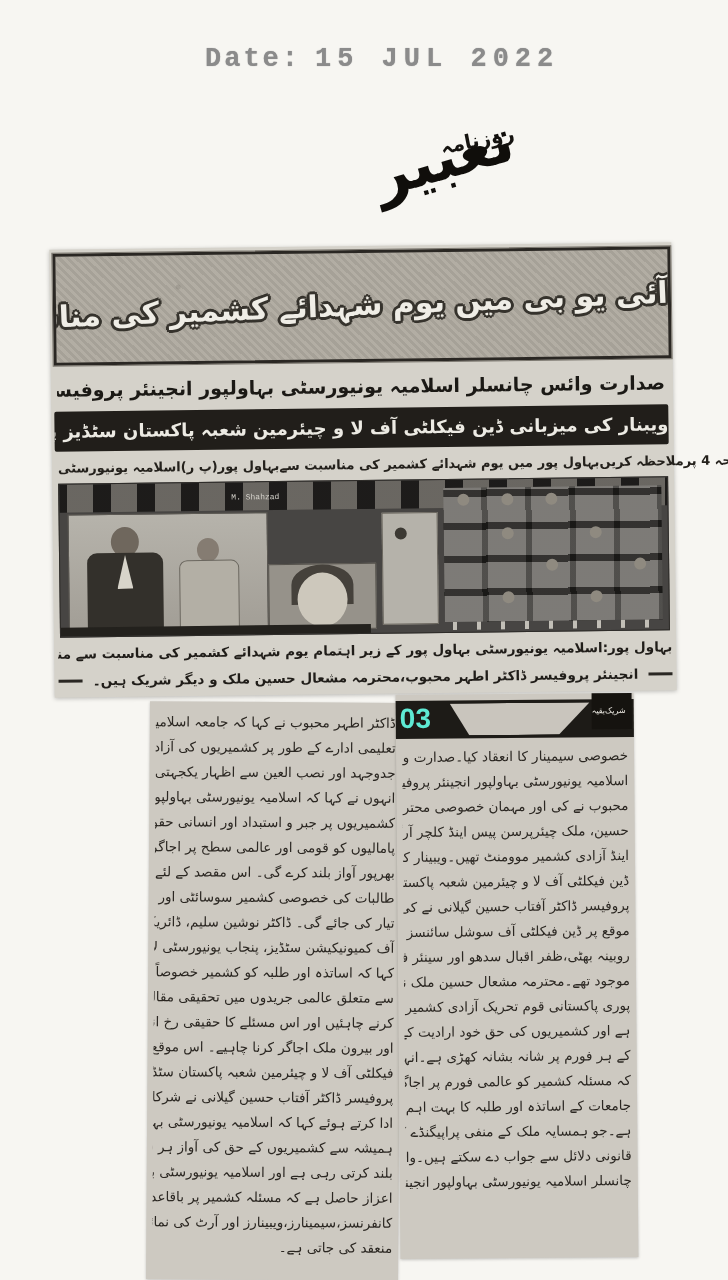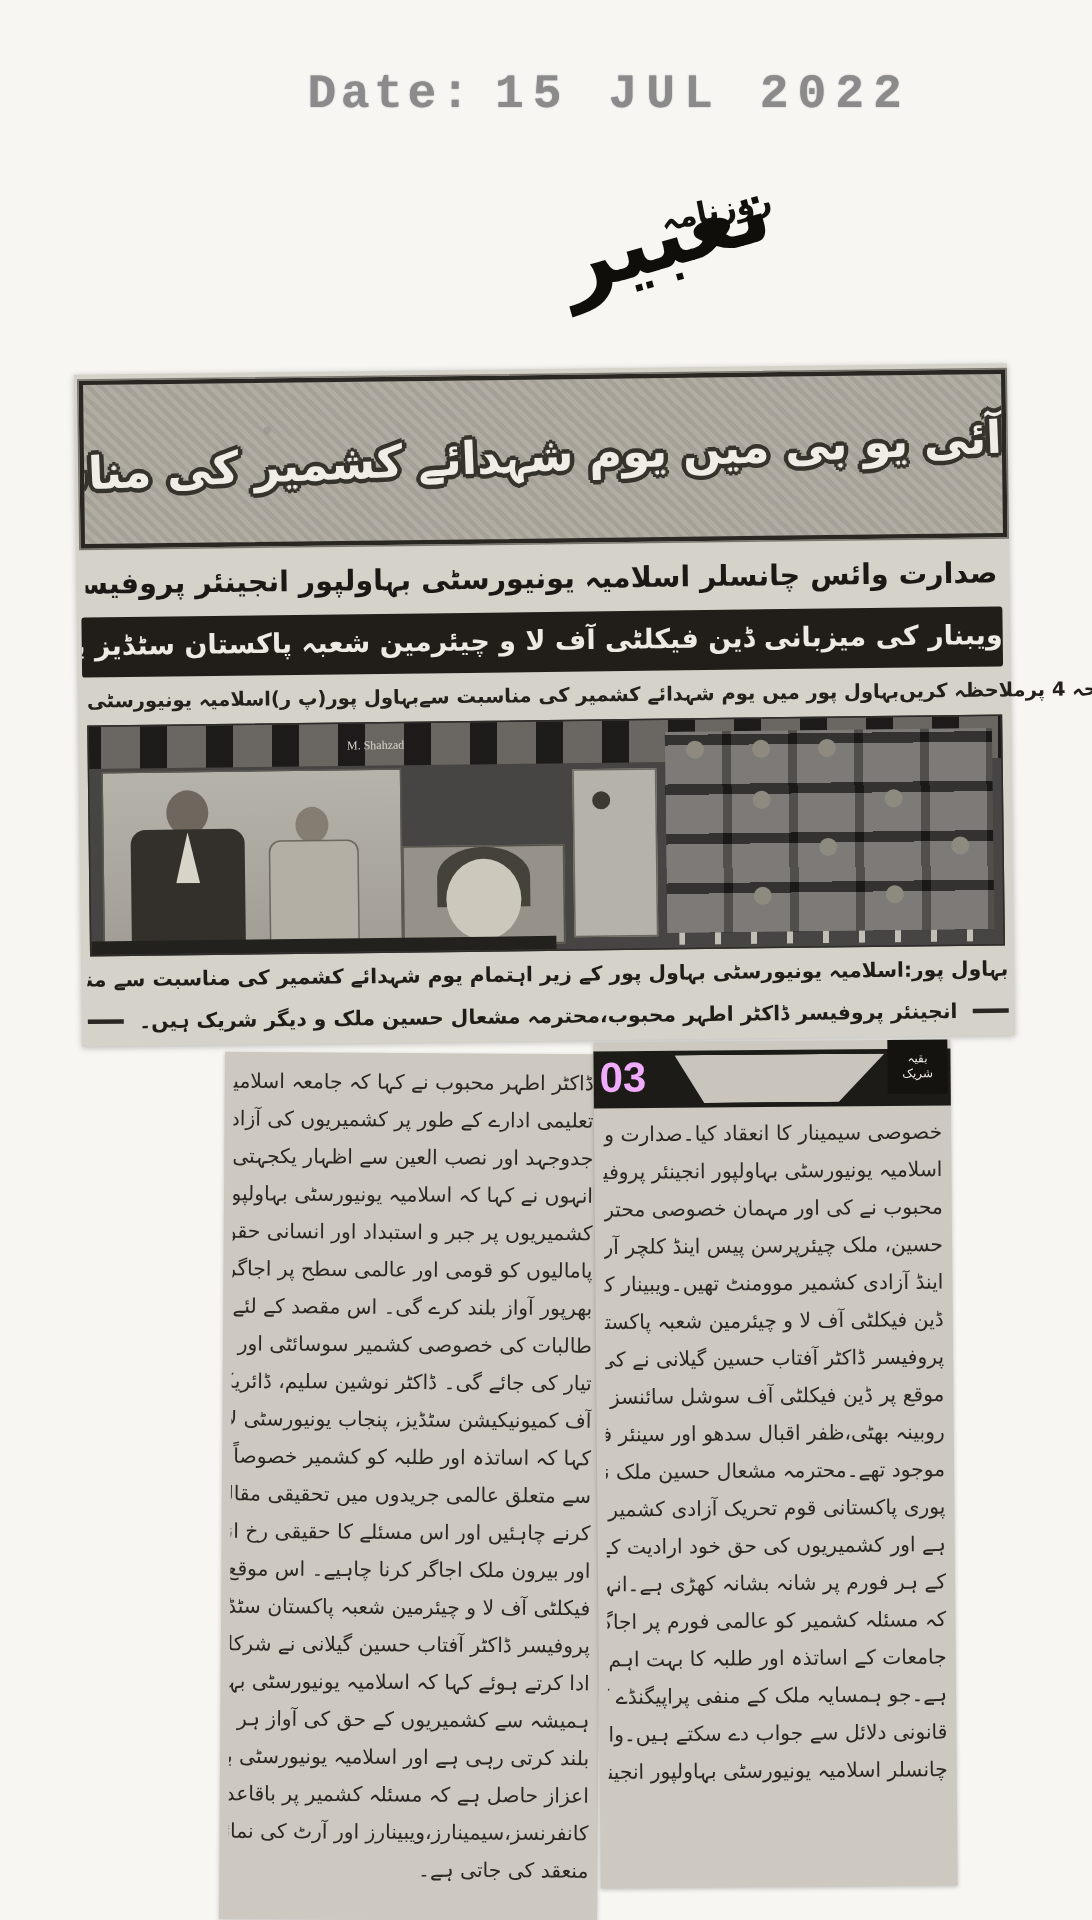--- a/index.html
+++ b/index.html
@@ -8,21 +8,21 @@
     background:#f7f6f2;
     font-family:"DejaVu Sans",sans-serif;
     color:#26231f;
   }
   .abs{position:absolute;}
 
   
   .stamp{
     left:205px;top:44px;width:360px;
     font-family:"Liberation Mono","DejaVu Sans Mono",monospace;
-    font-size:32px;font-weight:bold;color:#8b8b8b;
+    font-size:27px;font-weight:bold;color:#8b8b8b;
     letter-spacing:3px;white-space:nowrap;
     text-shadow:0 0 1px #9a9a9a;
   }
   .stamp .val{margin-left:14px;letter-spacing:6px;}
 
   
   .masthead-daily{
     left:440px;top:128px;font-size:20px;font-weight:bold;color:#151310;
     transform:rotate(-11deg);direction:rtl;
   }
@@ -84,21 +84,21 @@
     background:#474543;overflow:hidden;border:1px solid #2e2c29;
   }
   .photo .strip-top{
     position:absolute;left:0;top:0;width:608px;height:28px;
     background:
       repeating-linear-gradient(90deg, rgba(0,0,0,.45) 0 8px, rgba(150,146,138,.55) 8px 34px, rgba(0,0,0,.45) 34px 44px),
       #343230;
   }
   .pname{
     position:absolute;font-size:8px;color:#d6d3cc;white-space:nowrap;
-    font-family:Liberation Serif, serif;
+    font-family:Liberation Mono, monospace;
   }
   .main-video{
     position:absolute;left:8px;top:30px;width:198px;height:116px;
     background:linear-gradient(#b6b3ab,#a29e96);
     border:1px solid #5c5953;
   }
   .man1-head{position:absolute;left:42px;top:12px;width:28px;height:30px;border-radius:50%;background:#6f675d;}
   .man1-body{position:absolute;left:18px;top:38px;width:76px;height:78px;border-radius:10px 10px 0 0;background:#33302b;}
   .man1-shirt{position:absolute;left:48px;top:40px;width:16px;height:34px;background:#d8d4ca;clip-path:polygon(50% 0,100% 100%,0 100%);}
   .man2-head{position:absolute;left:128px;top:24px;width:22px;height:24px;border-radius:50%;background:#857c72;}
@@ -157,30 +157,30 @@
   .col-line{
     direction:rtl;text-align:right;white-space:nowrap;overflow:hidden;
     font-size:13.5px;line-height:25px;color:#2b2722;font-weight:500;
   }
 
   
   .badge{
     position:absolute;left:0px;top:6px;width:238px;height:38px;background:#1d1b17;
   }
   .badge-num{
-    position:absolute;left:4px;top:2px;font-size:28px;font-weight:bold;color:#f0abfc;
+    position:absolute;left:4px;top:2px;font-size:28px;font-weight:bold;color:#5eead4;
     font-family:"Liberation Sans","DejaVu Sans",sans-serif;
   }
   .badge-trap{
     position:absolute;left:54px;top:3px;width:140px;height:32px;background:#c9c5bd;
     clip-path:polygon(0 0,100% 0,78% 100%,14% 100%);
   }
   .badge-flag{
     position:absolute;right:2px;top:-6px;width:40px;height:36px;background:#15130f;
-    display:flex;flex-direction:column;justify-content:center;align-items:center;
+    display:flex;align-items:center;
   }
   .badge-flag span{font-size:8px;color:#e8e6df;line-height:10px;direction:rtl;}
 
   .right-col-text{top:50px;}
   .left-col-text{top:8px;}
 </style>
 </head>
 <body>
 
 <div>

